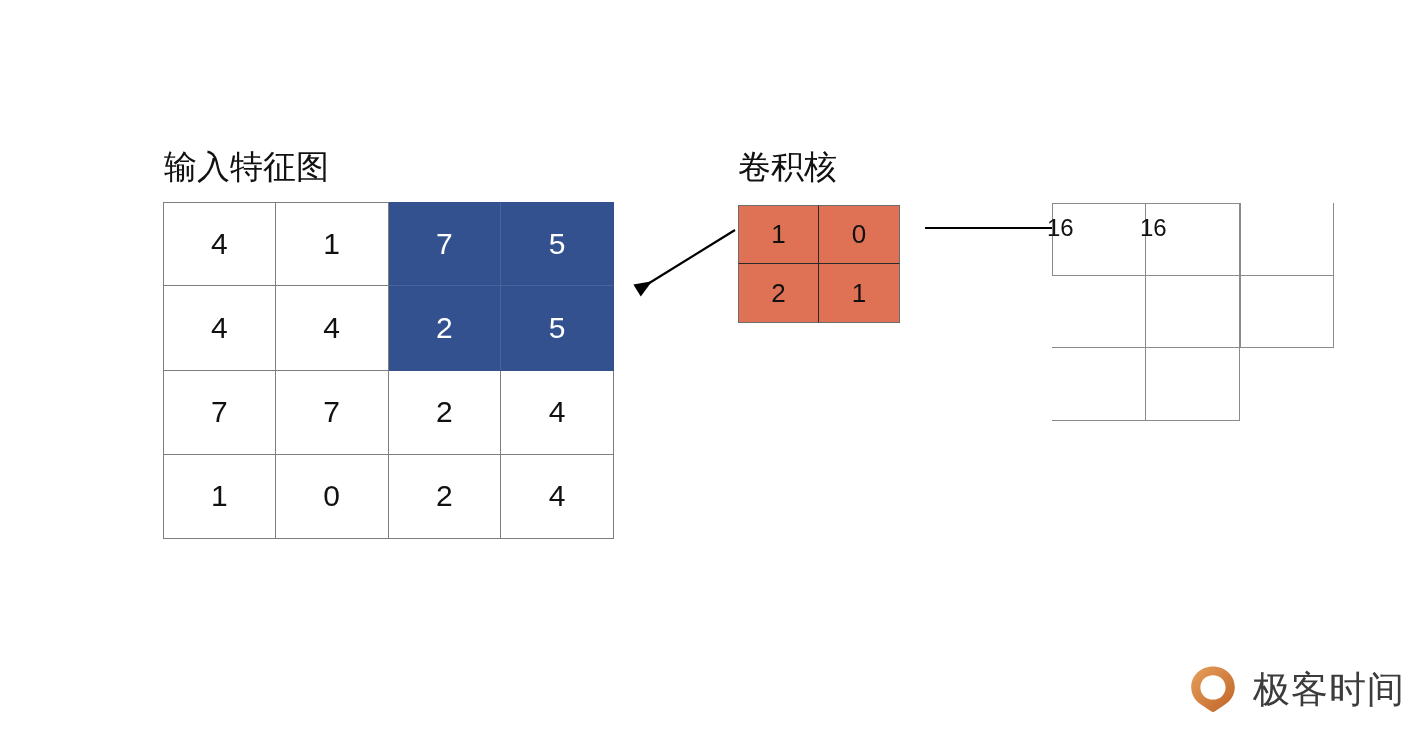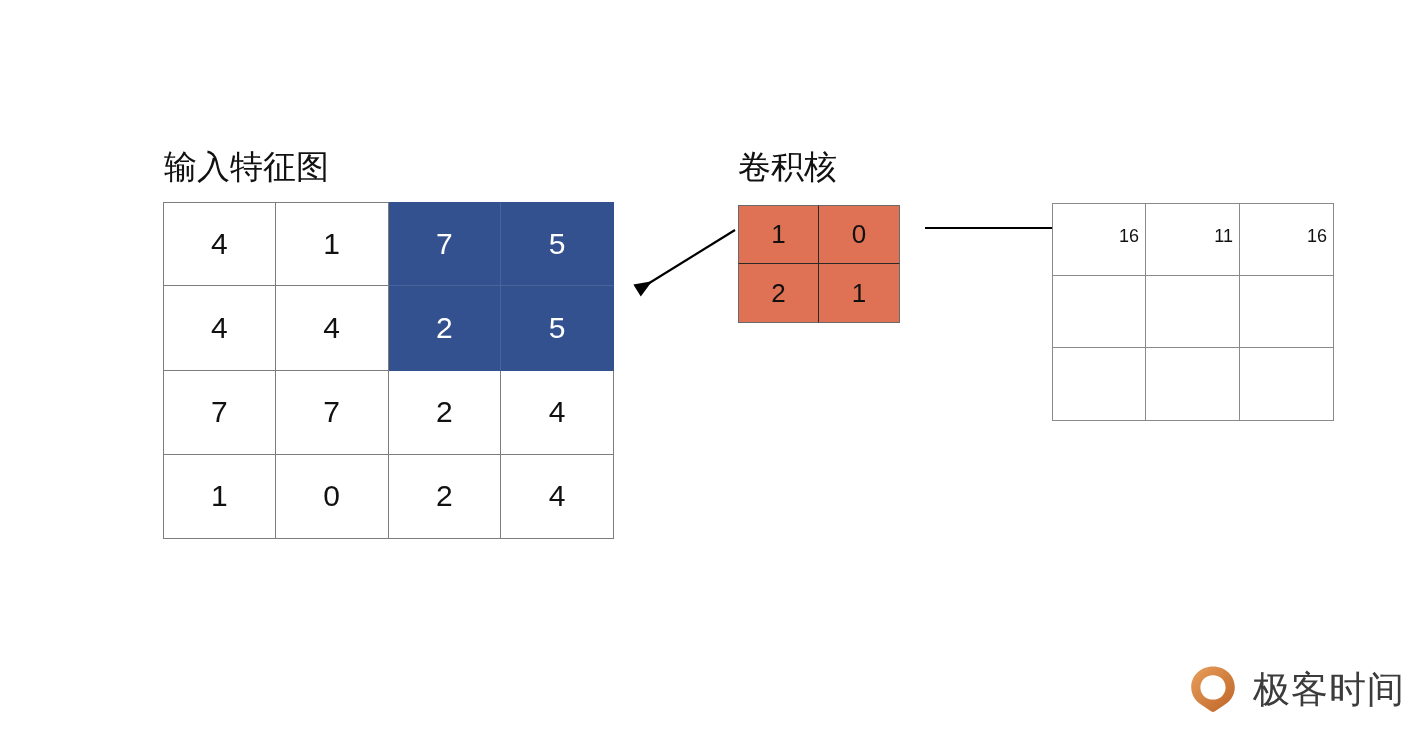--- a/index.html
+++ b/index.html
@@ -103,24 +103,24 @@
   
   #grid-output {
     left: 1052px;
     top: 203px;
     width: 282px;
     height: 218px;
     grid-template-columns: repeat(3, 1fr);
     grid-template-rows: repeat(3, 1fr);
   }
   #grid-output .cell {
-    font-size: 18px;
+    font-size: 24px;
     align-items: flex-start;
-    justify-content: flex-end;
-    padding-top: 22px;
+    justify-content: flex-start;
+    padding-top: 10px;
     border-right: 1.2px solid #8a8a8a;
     border-bottom: 1.2px solid #8a8a8a;
   }
   #grid-output .cell.first-col { border-left: 1.2px solid #8a8a8a; }
   #grid-output .cell.first-row { border-top: 1.2px solid #8a8a8a; }
   #grid-output .cell .val { position: relative; left: -6px; }
 
   
   .arrow-svg {
     position: absolute;
@@ -243,23 +243,20 @@
       <marker id="ah-right" markerWidth="9" markerHeight="9" refX="7.5" refY="3.2" orient="auto" markerUnits="strokeWidth">
         <path d="M0,0 L8,3.2 L0,6.4 z" fill="#000000"></path>
       </marker>
     </defs>
     <line x1="5" y1="23" x2="322" y2="23" stroke="#000000" stroke-width="2.2" marker-end="url(#ah-right)"></line>
   </svg>
 
   <div id="grid-output" class="grid">
     <div class="cell first-row first-col">
         <span class="val">16</span>
-      </div>
-    <div class="cell first-row">
-        <span class="val">11</span>
       </div>
     <div class="cell first-row">
         <span class="val">16</span>
       </div>
 
     <div class="cell first-col">
         <span class="val"></span>
       </div>
     <div class="cell">
         <span class="val"></span>

